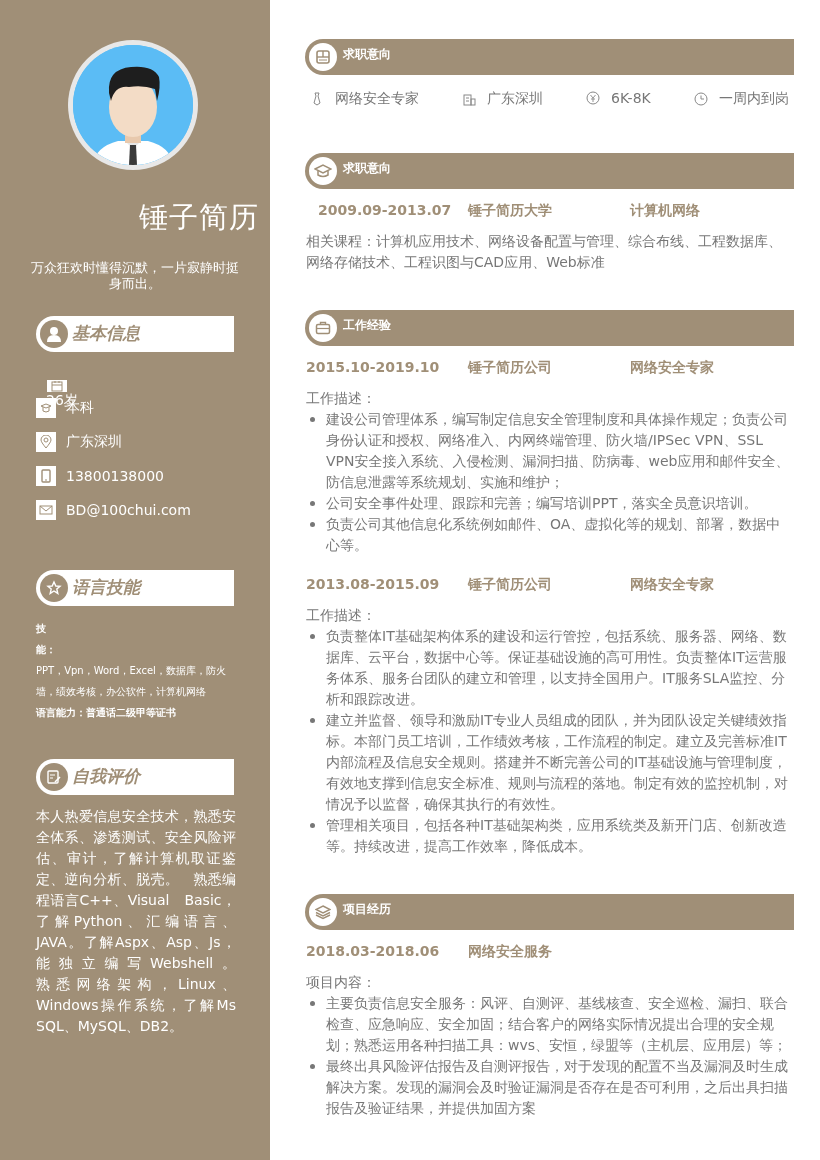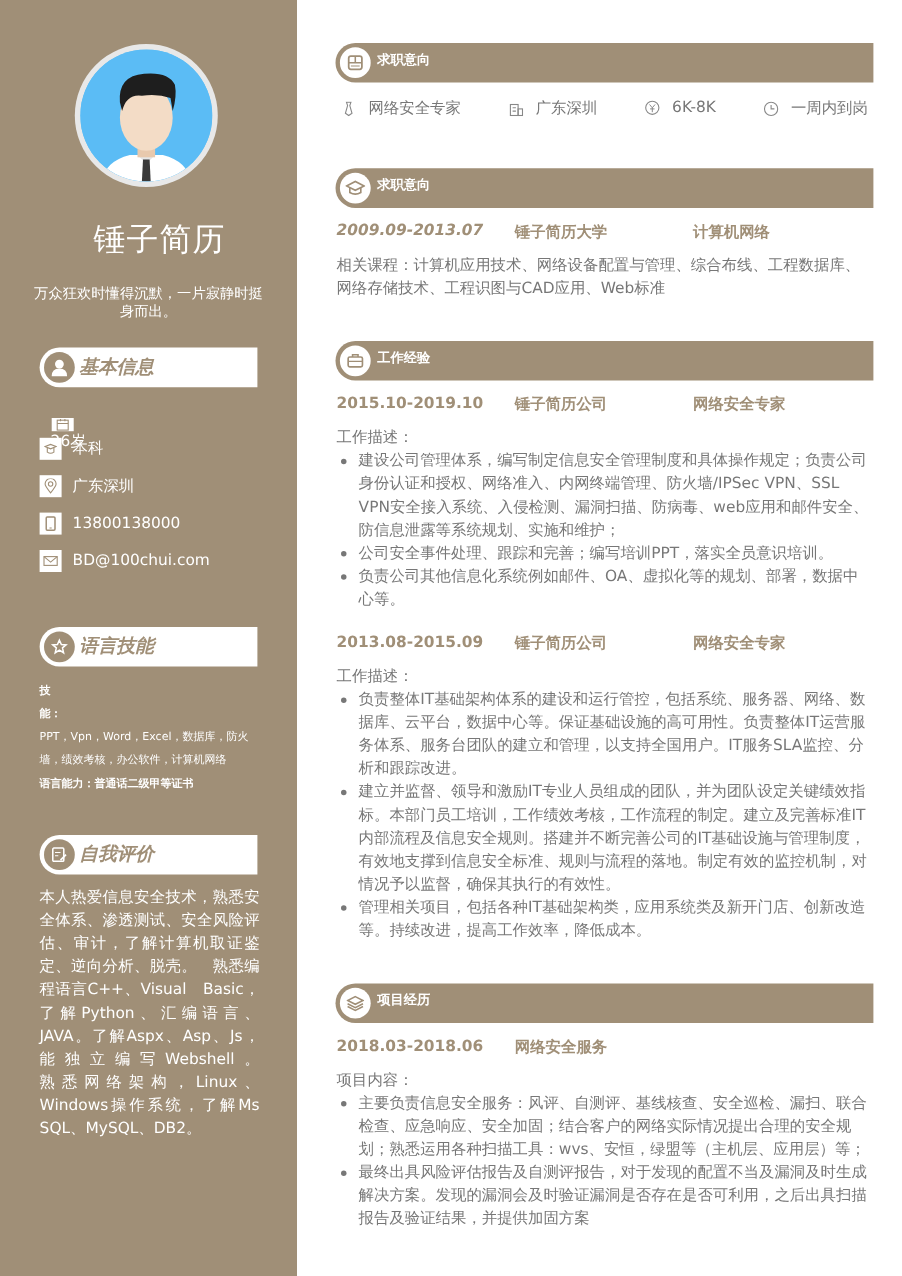--- a/index.html
+++ b/index.html
@@ -2,21 +2,21 @@
 <html><head>
 <meta charset="utf-8">
 <style>
   * { box-sizing: border-box; margin: 0; padding: 0; }
   html, body { width: 820px; height: 1160px; background: #ffffff; overflow: hidden; }
   body { font-family: "DejaVu Sans", "Liberation Sans", sans-serif; position: relative; color: #666; }
 
   .sidebar { position: absolute; left: 0; top: 0; width: 270px; height: 1160px; background: #a08f77; color: #fff; }
   .avatar-wrap { position: absolute; left: 68px; top: 40px; width: 130px; height: 130px; border-radius: 50%; background: #e8e8e8; }
   .avatar { position: absolute; left: 5px; top: 5px; width: 120px; height: 120px; border-radius: 50%; overflow: hidden; background: #5bbcf5; }
-  .name { position: absolute; left: 16px; width: 258px; top: 198px; text-align: center; font-size: 29px; color: #fff; letter-spacing: 1px; }
+  .name { position: absolute; left: 1px; width: 258px; top: 198px; text-align: right; font-size: 29px; color: #fff; letter-spacing: 1px; }
   .motto { position: absolute; left: 30px; width: 210px; top: 260px; text-align: center; font-size: 13px; line-height: 16px; color: #fff; }
 
   .side-head { position: absolute; left: 36px; width: 198px; height: 36px; background: #fff; border-radius: 18px 0 0 18px; }
   .side-head .circ { position: absolute; left: 4px; top: 4px; width: 28px; height: 28px; border-radius: 50%; background: #a08f77; display:flex; align-items:center; justify-content:center; }
   .side-head .title { position: absolute; left: 36px; top: 6px; font-size: 17px; font-weight: bold; color: #a08f77; font-style: italic; }
 
   .info-row { position: absolute; left: 36px; height: 20px; display: flex; align-items: center; }
   .info-row .ibox { width: 20px; height: 20px; background: #fff; display:flex; align-items:center; justify-content:center; }
   .info-row .itxt { margin-left: 10px; font-size: 14px; color: #fff; }
 
@@ -208,21 +208,21 @@
 <div class="main-head" style="top:153px;">
   <div class="circ">
     <svg width="18" height="16" viewBox="0 0 18 16">
         <path d="M1 6 L9 2 L17 6 L9 10 Z" fill="none" stroke="#a08f77" stroke-width="1.5"></path>
         <path d="M4 8 L4 12 Q9 15 14 12 L14 8" fill="none" stroke="#a08f77" stroke-width="1.5"></path>
       </svg>
   </div>
   <div class="title">求职意向</div>
 </div>
 <div class="meta" style="top:202px;">
-  <span style="left:0;font-style:italic;">2009.09-2013.07</span>
+  <span style="left:12px;">2009.09-2013.07</span>
   <span style="left:162px;">锤子简历大学</span>
   <span style="left:324px;">计算机网络</span>
 </div>
 <div class="para" style="top:231px;">相关课程：计算机应用技术、网络设备配置与管理、综合布线、工程数据库、网络存储技术、工程识图与CAD应用、Web标准</div>
 
 <div class="main-head" style="top:310px;">
   <div class="circ">
     <svg width="16" height="16" viewBox="0 0 16 16">
         <rect x="1.5" y="4.5" width="13" height="9" rx="1.5" fill="none" stroke="#a08f77" stroke-width="1.5"></rect>
         <path d="M5.5 4.5 L5.5 2.5 L10.5 2.5 L10.5 4.5" fill="none" stroke="#a08f77" stroke-width="1.4"></path>

